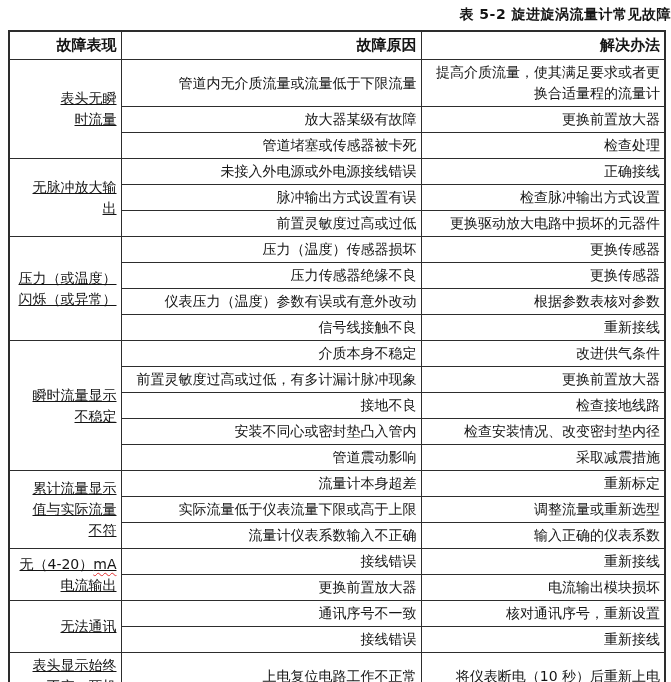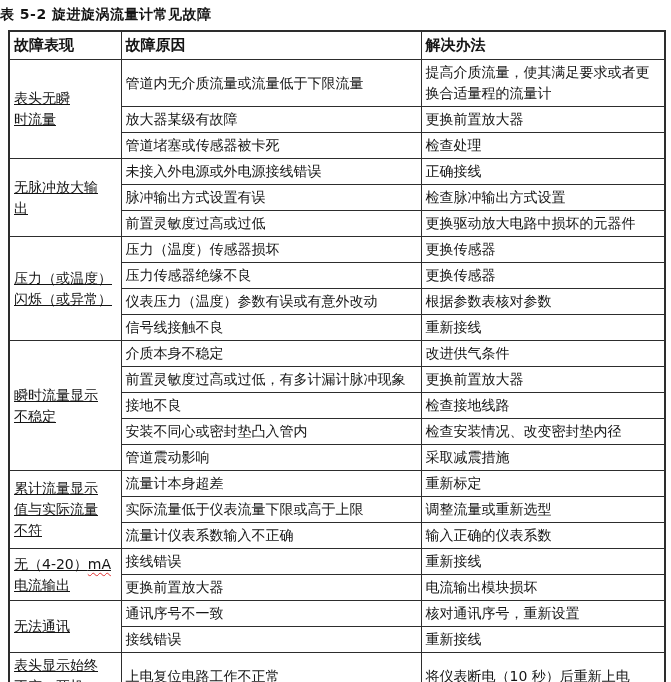--- a/index.html
+++ b/index.html
@@ -10,40 +10,40 @@
     color: #141414;
   }
   .page {
     width: 671px;
     height: 682px;
     background: #ffffff;
     box-sizing: border-box;
     overflow: hidden;
   }
   .doc-title {
-    text-align: left;
+    text-align: right;
     font-weight: bold;
     font-size: 14px;
     padding: 6px 0 6px 0;
     letter-spacing: 0.5px;
   }
   table.fault-table {
     border-collapse: collapse;
     table-layout: fixed;
     width: 656px;
     margin-left: 8px;
     border: 2px solid #2d2d2d;
   }
   table.fault-table col.c1 { width: 112px; }
   table.fault-table col.c2 { width: 300px; }
   table.fault-table col.c3 { width: 244px; }
   table.fault-table th,
   table.fault-table td {
     border: 1px solid #2d2d2d;
-    text-align: left;
+    text-align: right;
     vertical-align: middle;
     padding: 2px 4px;
     font-size: 14px;
     line-height: 21px;
     word-break: break-all;
   }
   table.fault-table th {
     font-weight: bold;
     font-size: 15px;
     padding: 3px 4px;

